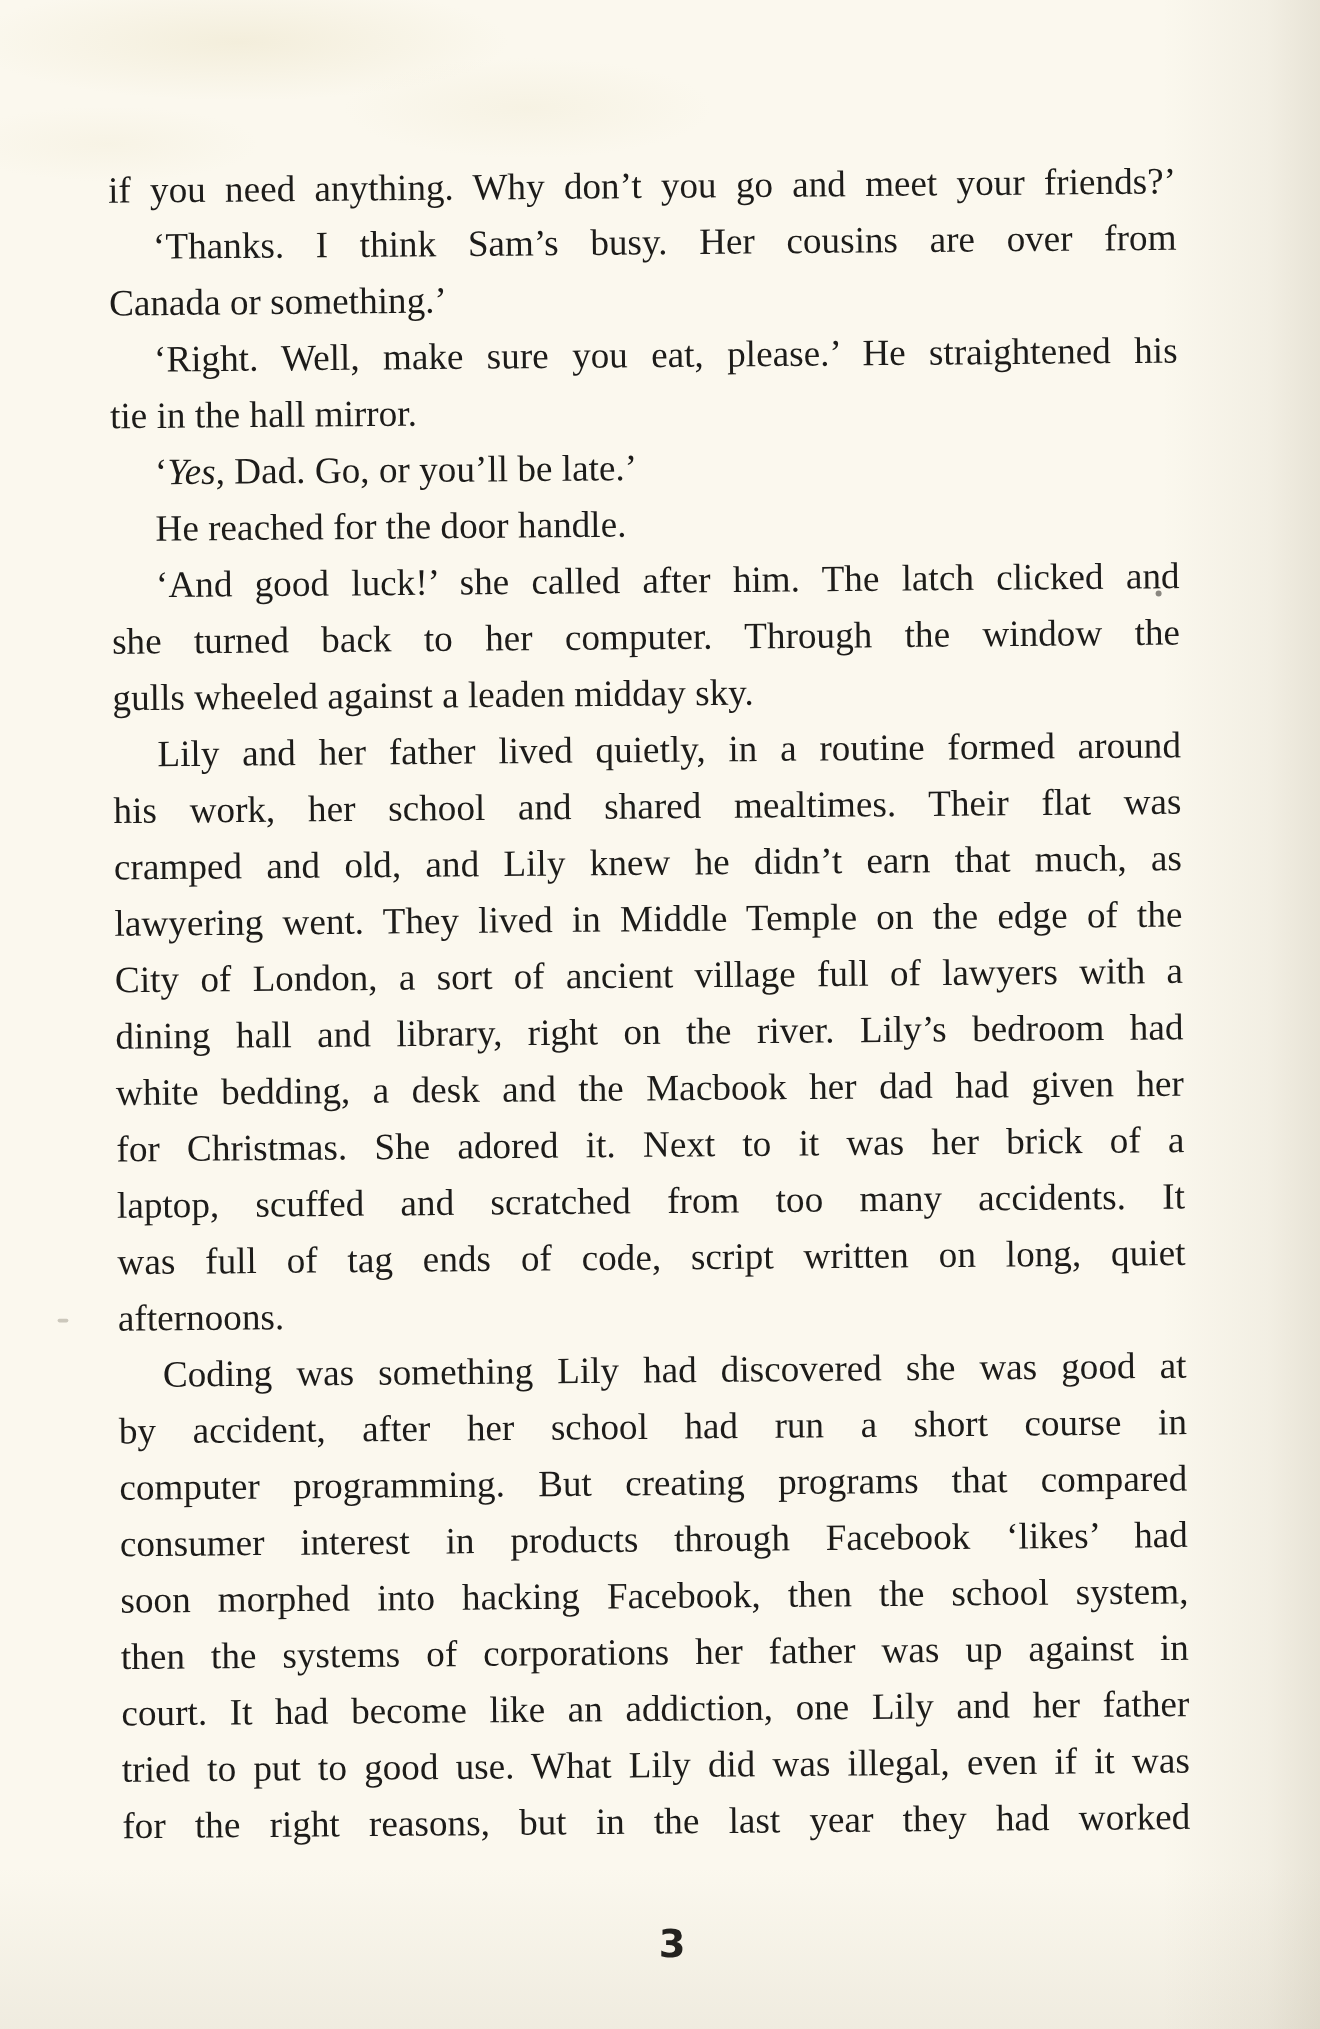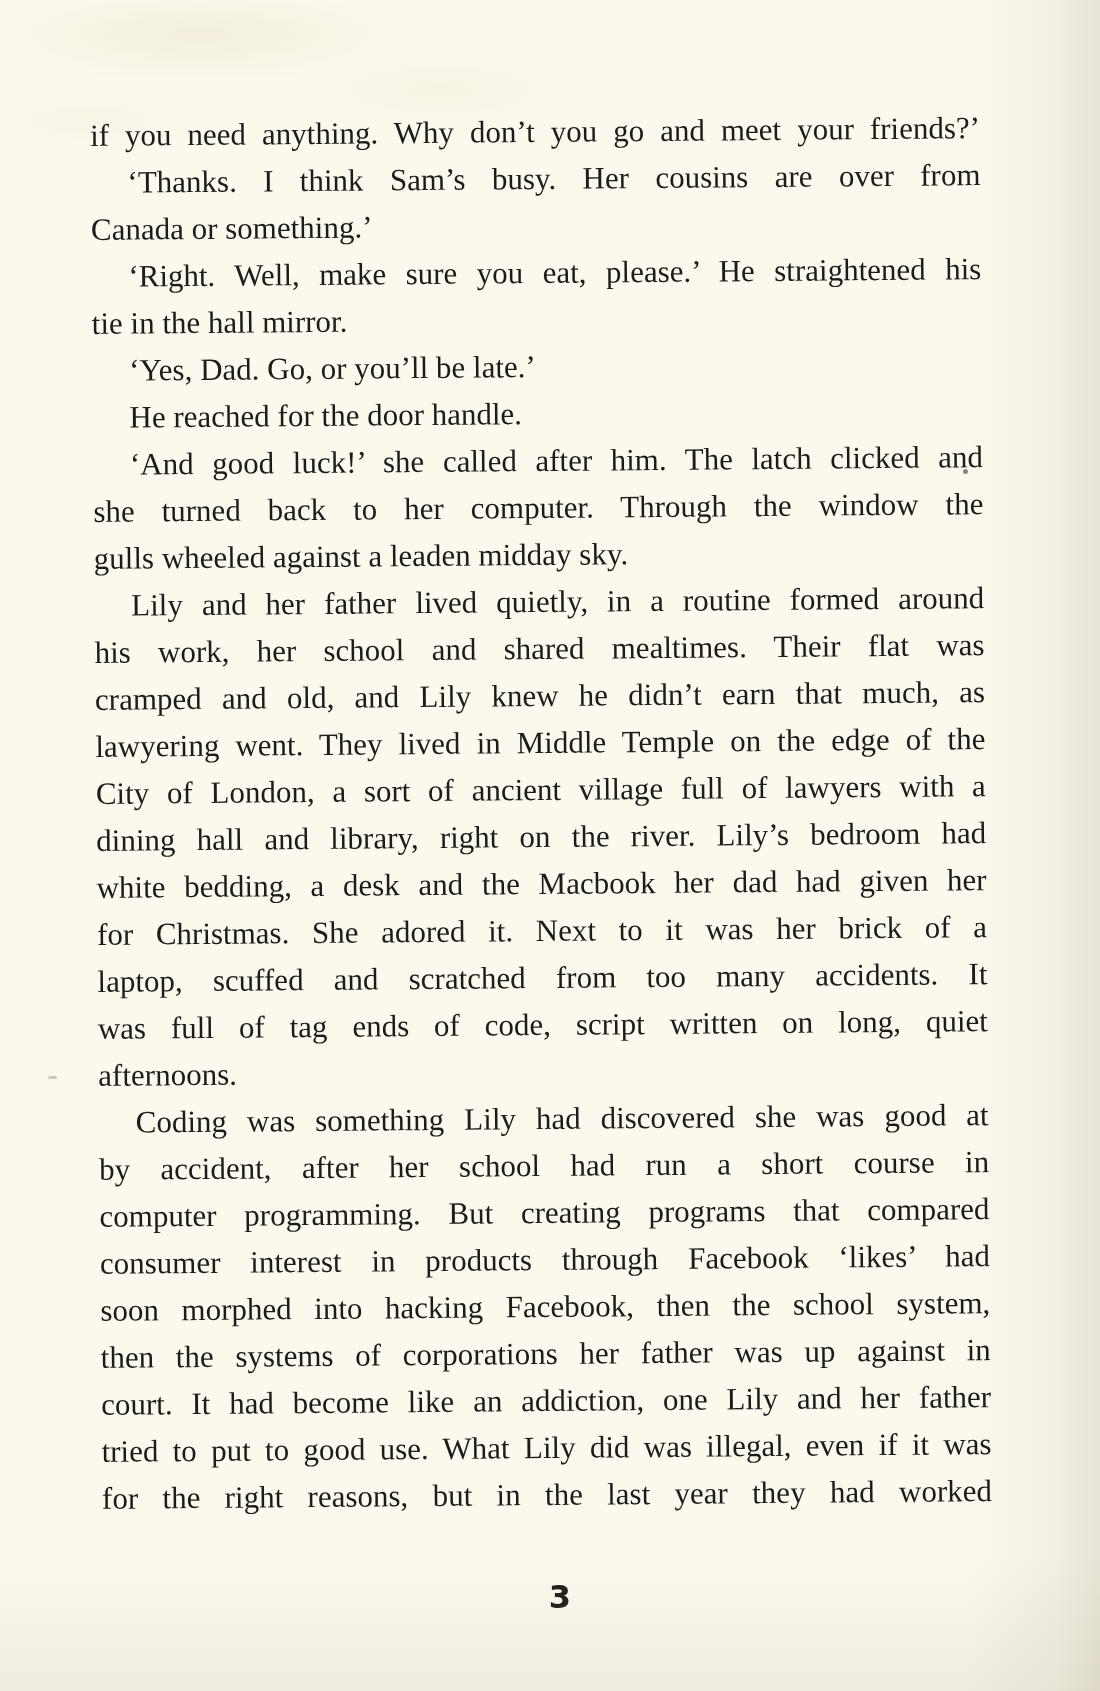--- a/index.html
+++ b/index.html
@@ -10,21 +10,21 @@
     overflow: hidden;
     background-color: #fbf8ee;
     background-image:
       radial-gradient(ellipse 320px 70px at 200px 35px, rgba(223,212,172,0.28), rgba(223,212,172,0) 70%),
       radial-gradient(ellipse 220px 60px at 440px 90px, rgba(226,216,180,0.18), rgba(226,216,180,0) 70%),
       radial-gradient(ellipse 180px 45px at 90px 120px, rgba(226,216,180,0.15), rgba(226,216,180,0) 70%),
       linear-gradient(to right, rgba(0,0,0,0) 88%, rgba(128,116,86,0.07) 96%, rgba(128,116,86,0.16) 100%),
       linear-gradient(to bottom, rgba(0,0,0,0) 92%, rgba(138,126,96,0.10) 100%);
     font-family: "Liberation Serif", serif;
   }
-  .page { position: absolute; inset: 0; }
+  .page { position: absolute; inset: 0; margin-top: 23px; }
   .text-block {
     position: absolute;
     left: 96px;
     top: 108px;
     width: 890px;
     transform: rotate(-0.5deg);
     transform-origin: 50% 50%;
     color: #1d1c1a;
     font-size: 31px;
     line-height: 47px;
@@ -33,21 +33,21 @@
     height: 47px;
     text-align: justify;
     text-align-last: justify;
     text-justify: inter-word;
   }
   .line.align-left {
     text-align: left;
     text-align-last: left;
   }
   .line.indent { text-indent: 37px; }
-  .italic { }
+  .italic { font-style: italic; }
   .page-number {
     position: absolute;
     left: 10px;
     top: 1578px;
     width: 1100px;
     text-align: center;
     font-family: "DejaVu Sans", sans-serif;
     font-weight: 700;
     font-size: 32px;
     color: #23221f;

